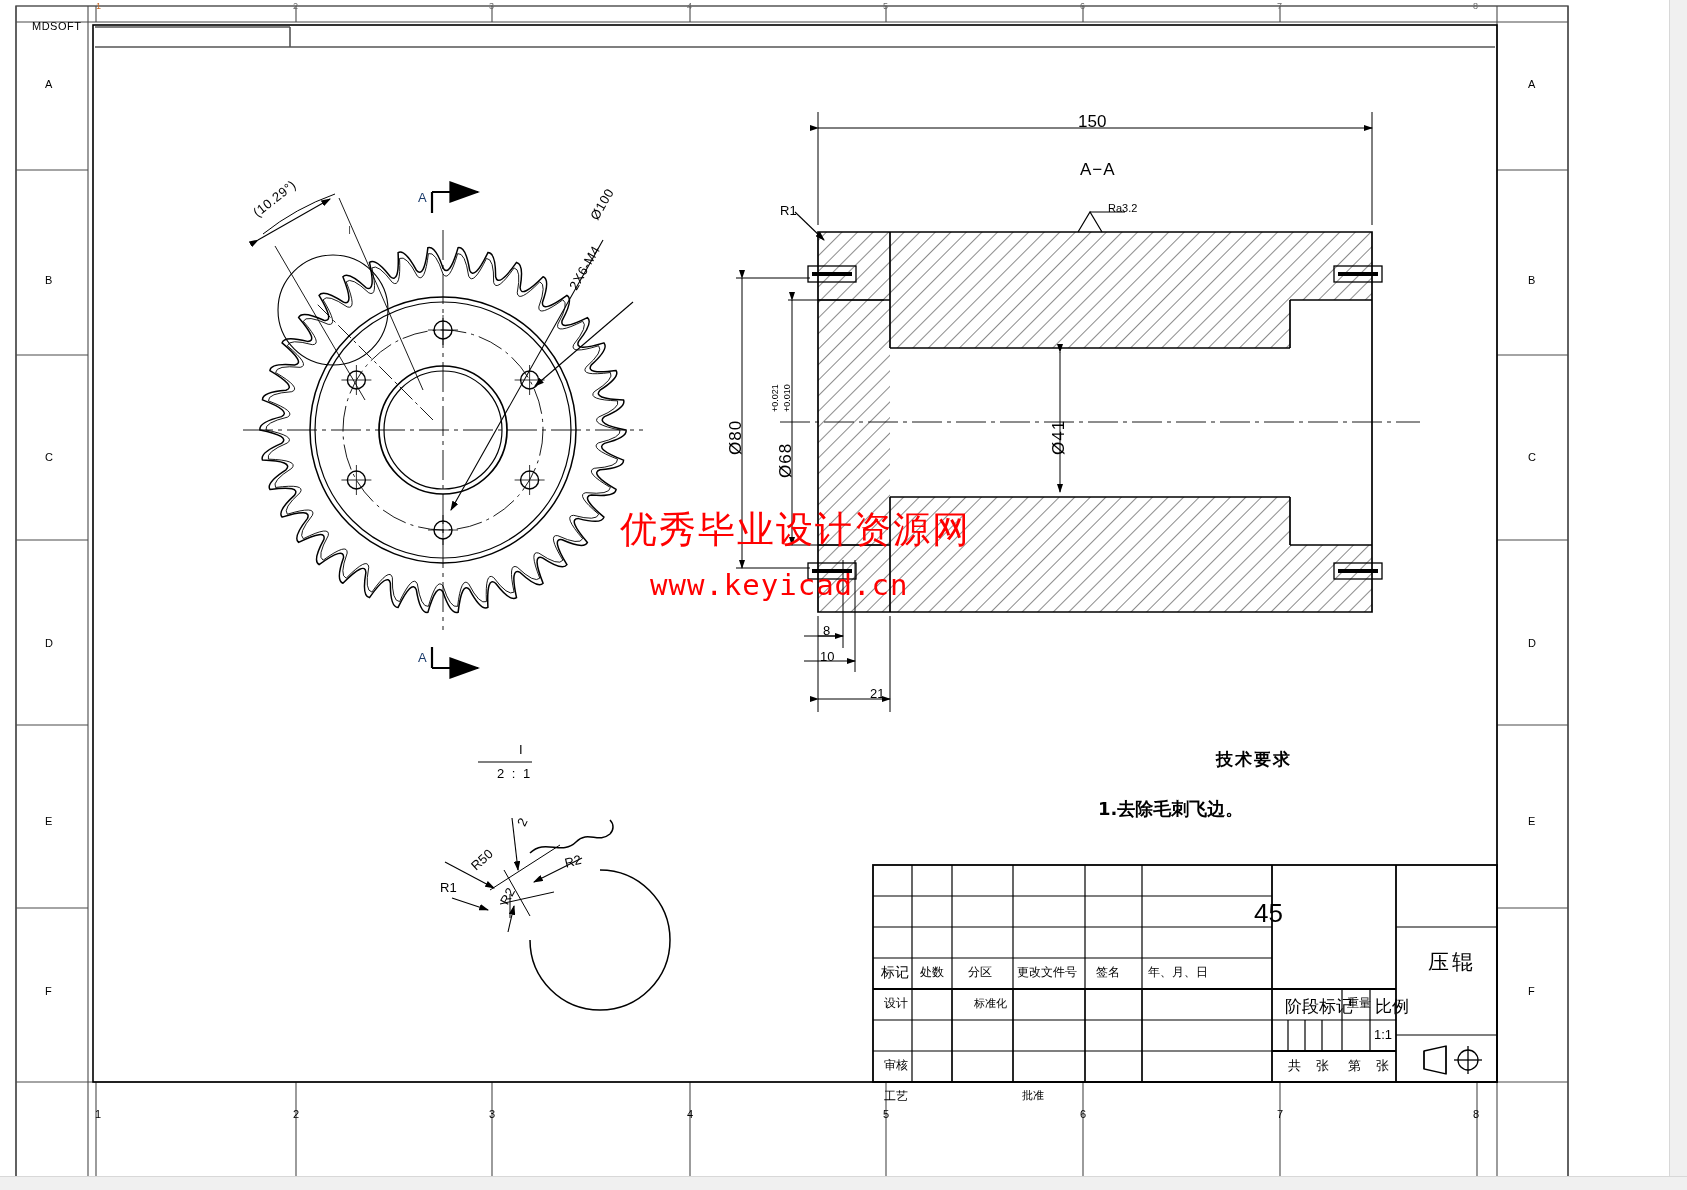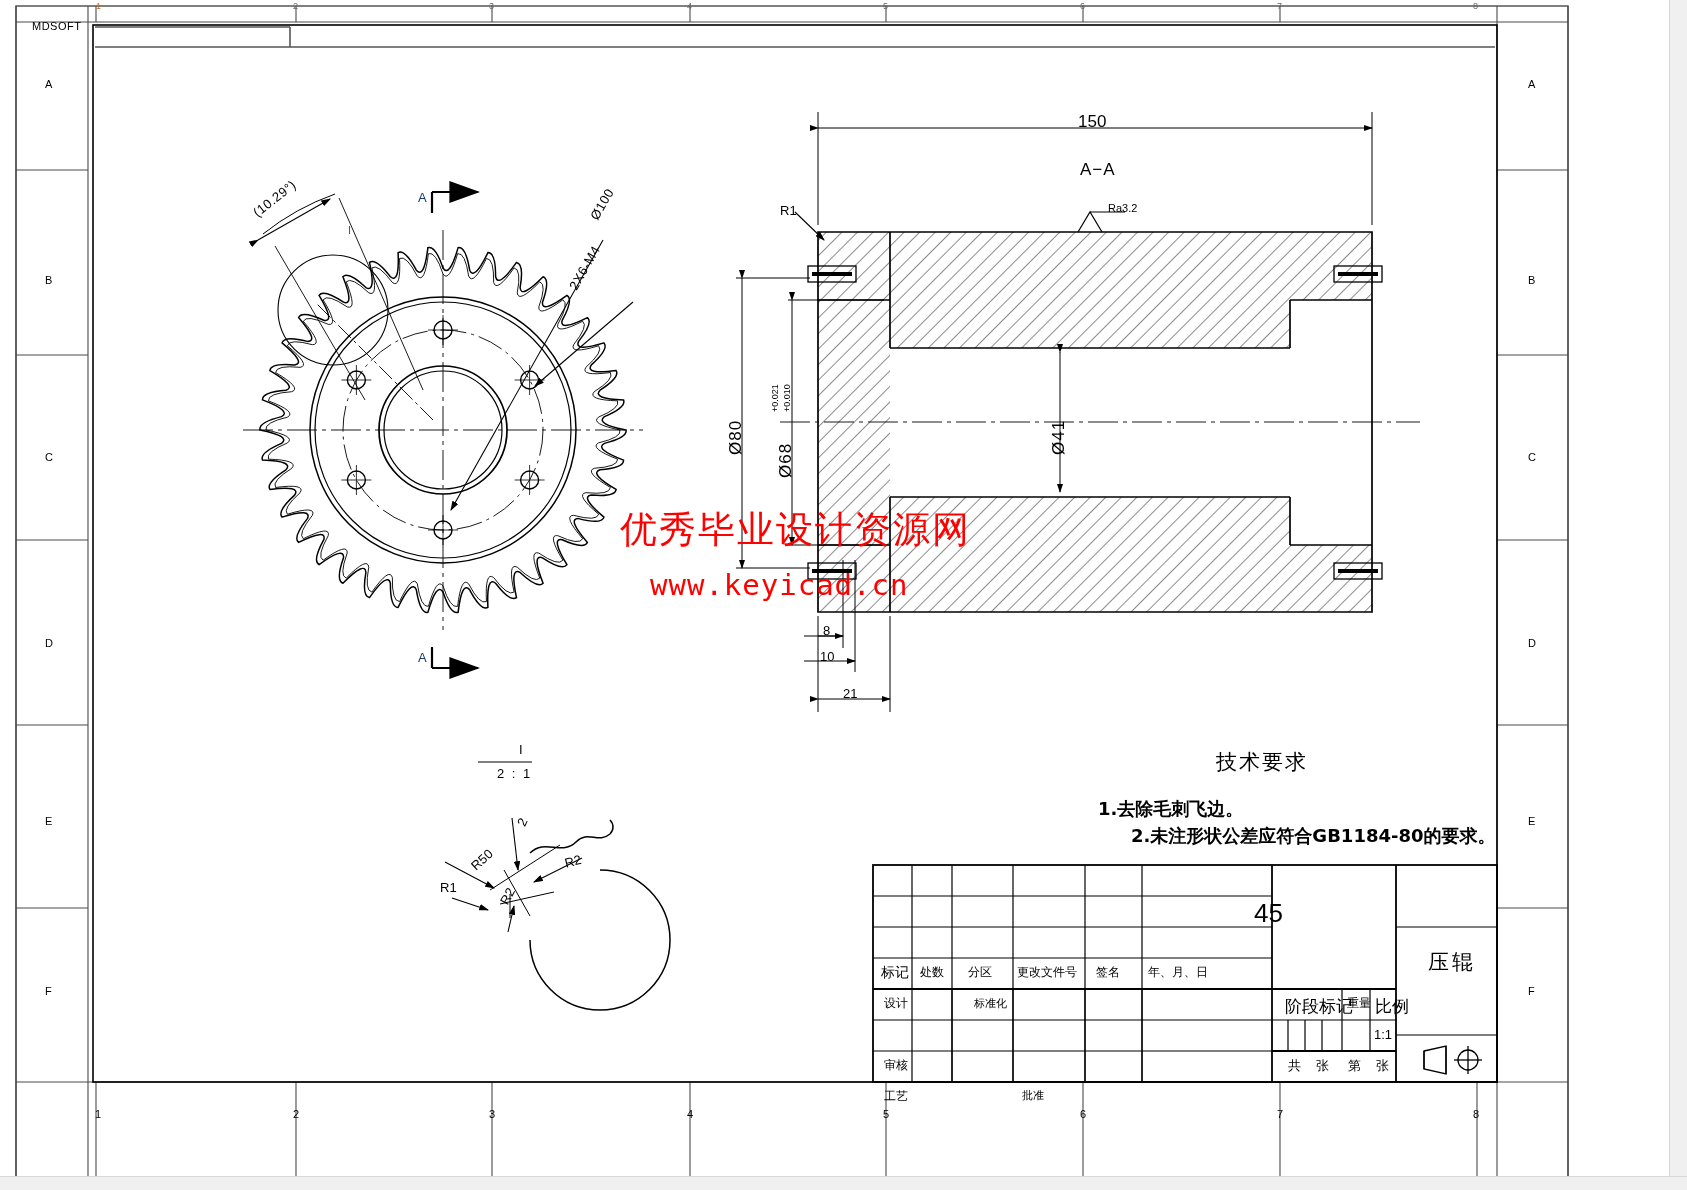--- a/index.html
+++ b/index.html
@@ -399,34 +399,33 @@
 
   <div class="lbl big rot90" style="left:726px;top:455px;letter-spacing:1px">Ø80</div>
   <div class="lbl big rot90" style="left:776px;top:478px;letter-spacing:1px">Ø68</div>
   <div class="lbl tiny rot90" style="left:770px;top:412px">+0.021</div>
   <div class="lbl tiny rot90" style="left:782px;top:412px">+0.010</div>
 
   <div class="lbl big rot90" style="left:1049px;top:455px;letter-spacing:1px">Ø41</div>
 
   <div class="lbl mid" style="left:823px;top:623px">8</div>
   <div class="lbl mid" style="left:820px;top:649px">10</div>
-  <div class="lbl mid" style="left:843px;top:686px">21</div>
+  <div class="lbl mid" style="left:870px;top:686px">21</div>
 
   <div class="lbl mid" style="left:519px;top:742px">I</div>
   <div class="lbl mid" style="left:497px;top:766px;letter-spacing:2px">2 : 1</div>
 
   <div class="lbl mid" style="left:468px;top:862px;transform:rotate(-42deg);transform-origin:left top">R50</div>
   <div class="lbl mid" style="left:514px;top:822px;transform:rotate(-64deg);transform-origin:left top">2</div>
   <div class="lbl mid" style="left:563px;top:856px;transform:rotate(-14deg);transform-origin:left top">R2</div>
   <div class="lbl mid" style="left:440px;top:880px">R1</div>
   <div class="lbl mid" style="left:497px;top:900px;transform:rotate(-62deg);transform-origin:left top">R2</div>
 
-  <div class="lbl cjk" style="left:1216px;top:748px;font-size:21px;font-weight:normal;letter-spacing:2px">技术要求</div>
+  <div class="lbl cjk" style="left:1216px;top:748px;font-size:17px;font-weight:bold;letter-spacing:2px">技术要求</div>
   <div class="lbl cjk" style="left:1098px;top:797px;font-size:18px;font-weight:bold">1.去除毛刺飞边。</div>
-  <div class="lbl cjk" style="left:1131px;top:824px;font-size:18px;font-weight:bold">2.未注形状公差应符合GB1184-80的要求。</div>
 
   <div class="lbl cjk red" style="left:620px;top:505px;font-size:37px;letter-spacing:2px">优秀毕业设计资源网</div>
   <div class="lbl red" style="left:650px;top:568px;font-size:29px;font-family:'DejaVu Sans Mono',monospace;letter-spacing:1px">www.keyicad.cn</div>
 
   <div class="lbl cjk" style="left:881px;top:964px;font-size:14px">标记</div>
   <div class="lbl cjk" style="left:920px;top:964px;font-size:12px">处数</div>
   <div class="lbl cjk" style="left:968px;top:964px;font-size:12px">分区</div>
   <div class="lbl cjk" style="left:1017px;top:964px;font-size:12px">更改文件号</div>
   <div class="lbl cjk" style="left:1096px;top:964px;font-size:12px">签名</div>
   <div class="lbl cjk" style="left:1148px;top:964px;font-size:12px">年、月、日</div>

